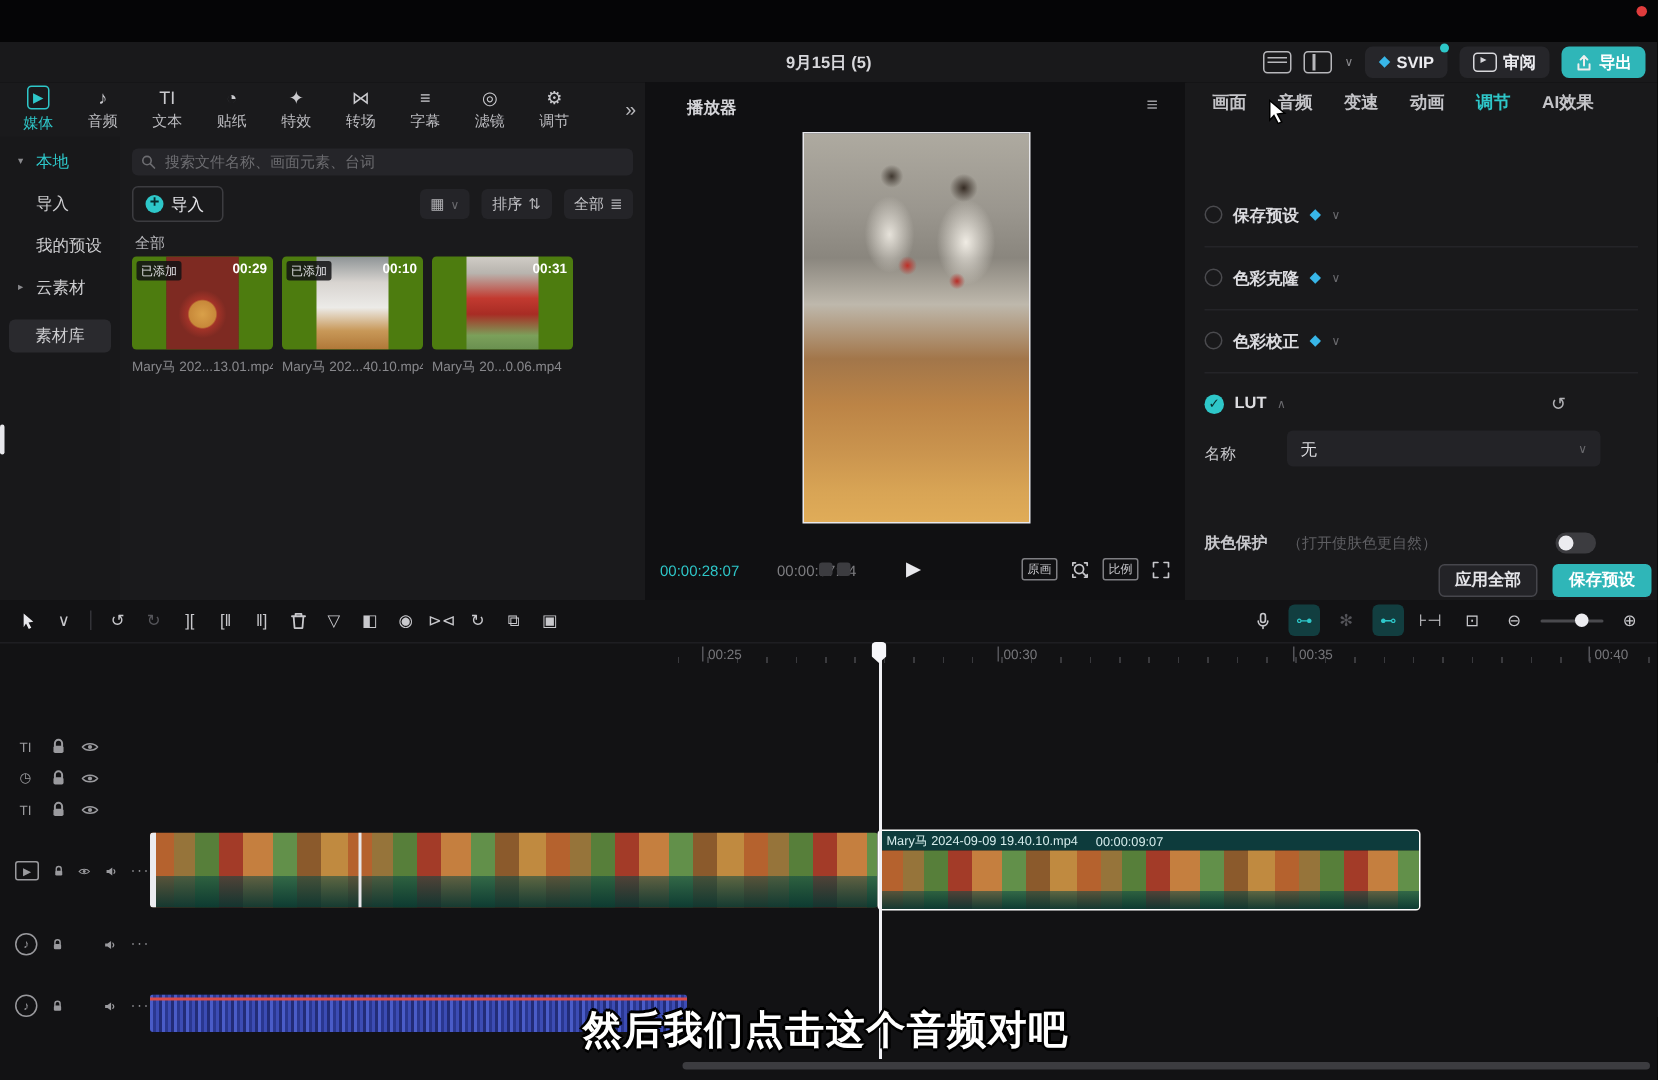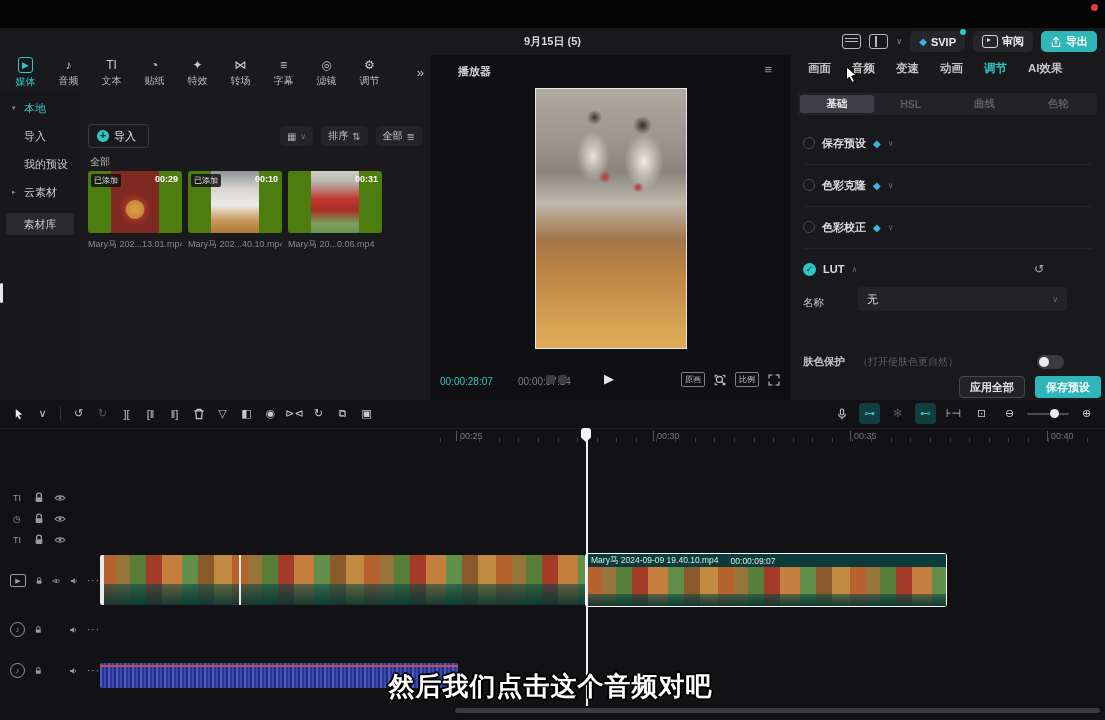--- a/index.html
+++ b/index.html
@@ -117,21 +117,21 @@
   .timeline{left:0;top:400px;width:1105px;height:320px;background:#121214;}
   .tl-toolbar{position:absolute;left:0;right:0;top:0;height:28px;border-bottom:1px solid #1e1e22;}
   .tl-left{position:absolute;left:8px;top:3px;display:flex;align-items:center;gap:3px;}
   .ticon{width:21px;height:21px;display:flex;align-items:center;justify-content:center;color:#c8c8cc;font-size:11px;}
   .ticon.dim{color:#55555a;}
   .ticon.active{background:#123e40;color:#2ec7c9;border-radius:4px;}
   .tdiv{width:1px;height:13px;background:#333338;margin:0 4px;}
   .tl-right{position:absolute;right:8px;top:3px;display:flex;align-items:center;gap:7px;}
   .zoom-slider{width:42px;height:2px;background:#4a4a4e;border-radius:1px;position:relative;}
   .zoom-slider .zknob{position:absolute;left:55%;top:-3.5px;width:9px;height:9px;border-radius:50%;background:#ececf0;}
-  .ruler{position:absolute;left:0;right:0;top:28px;height:17px;padding-left:42px;}
+  .ruler{position:absolute;left:12px;right:0;top:28px;height:17px;padding-left:42px;}
   .ruler-ticks{position:absolute;left:440px;right:0;top:10px;height:4px;
     background:repeating-linear-gradient(90deg,#3a3a3e 0 1px,transparent 1px 19.6px);}
   .rlabel{position:absolute;top:3px;font-size:9px;color:#77777b;border-left:1px solid #55555a;padding-left:3px;line-height:10px;}
   .thead{position:absolute;left:0;width:100px;display:flex;align-items:center;gap:9px;padding-left:10px;box-sizing:border-box;}
   .type-box{width:14px;height:11px;border:1px solid #9a9a9e;border-radius:2px;font-size:7px;display:flex;align-items:center;justify-content:center;color:#9a9a9e;flex:none;}
   .type-plain{font-size:9px;color:#9a9a9e;letter-spacing:0;flex:none;width:14px;text-align:center;}
   .type-circ{width:13px;height:13px;border:1px solid #9a9a9e;border-radius:50%;font-size:8px;display:flex;align-items:center;justify-content:center;color:#9a9a9e;flex:none;}
   .dots{color:#9a9a9e;font-size:10px;letter-spacing:1px;}
   .clip{position:absolute;overflow:hidden;border-radius:2px;}
   .food{position:absolute;inset:0;
@@ -241,20 +241,27 @@
       <div class="side-item">
         <span class="arr">▸</span>
         <span>云素材</span>
       </div>
       <div class="side-item boxed">
         <span>素材库</span>
       </div>
     </div>
 
     <div class="mcontent">
+      <div class="searchbar">
+        <svg class="svgi" style="width:10px;height:10px" viewBox="0 0 10 10">
+            <circle class="st" style="stroke:#6c6c70" cx="4" cy="4" r="2.8"></circle>
+            <path class="st" style="stroke:#6c6c70" d="M6.3 6.3L9 9"></path>
+          </svg>
+        <input type="text" placeholder="搜索文件名称、画面元素、台词" style="">
+      </div>
       <div class="ctrl-row">
         <div class="import-btn">
           <span class="plus-circle">+</span>
           <span>导入</span>
         </div>
         <div class="ctrl-right">
           <div class="pill">
             <span class="g">▦</span>
             <span class="chev">∨</span>
           </div>
@@ -324,26 +331,20 @@
   </div>
 
   <div class="abs rpanel">
     <div class="rtabs">
       <span class="rtab">画面</span>
       <span class="rtab">音频</span>
       <span class="rtab">变速</span>
       <span class="rtab">动画</span>
       <span class="rtab active">调节</span>
       <span class="rtab">AI效果</span>
-    </div>
-    <div class="subtabs">
-      <span class="subtab active">基础</span>
-      <span class="subtab">HSL</span>
-      <span class="subtab">曲线</span>
-      <span class="subtab">色轮</span>
     </div>
 
     <div class="opt-row" style="top:78px">
       <span class="toggle-ring"></span>
       <span class="opt-label">保存预设</span>
       <span class="vip-diamond">◆</span>
       <span class="chev">∨</span>
     </div>
     <div class="sep" style="top:109px"></div>
     <div class="opt-row" style="top:120px">

